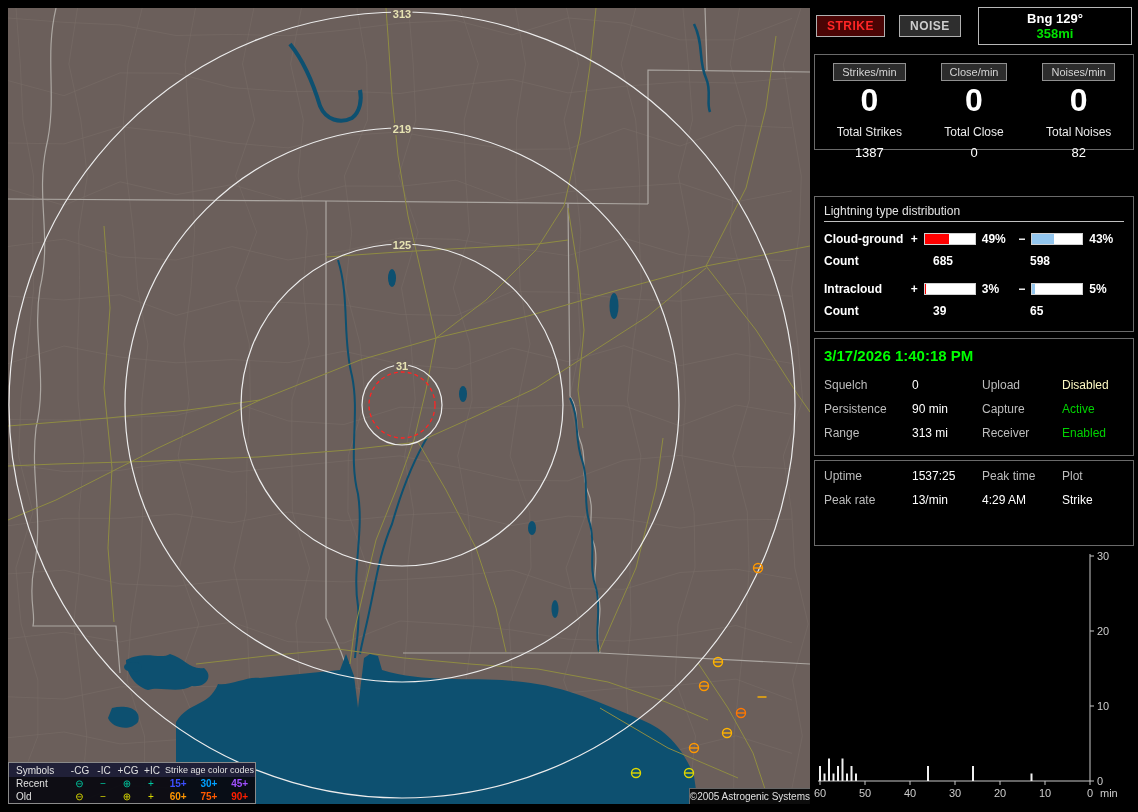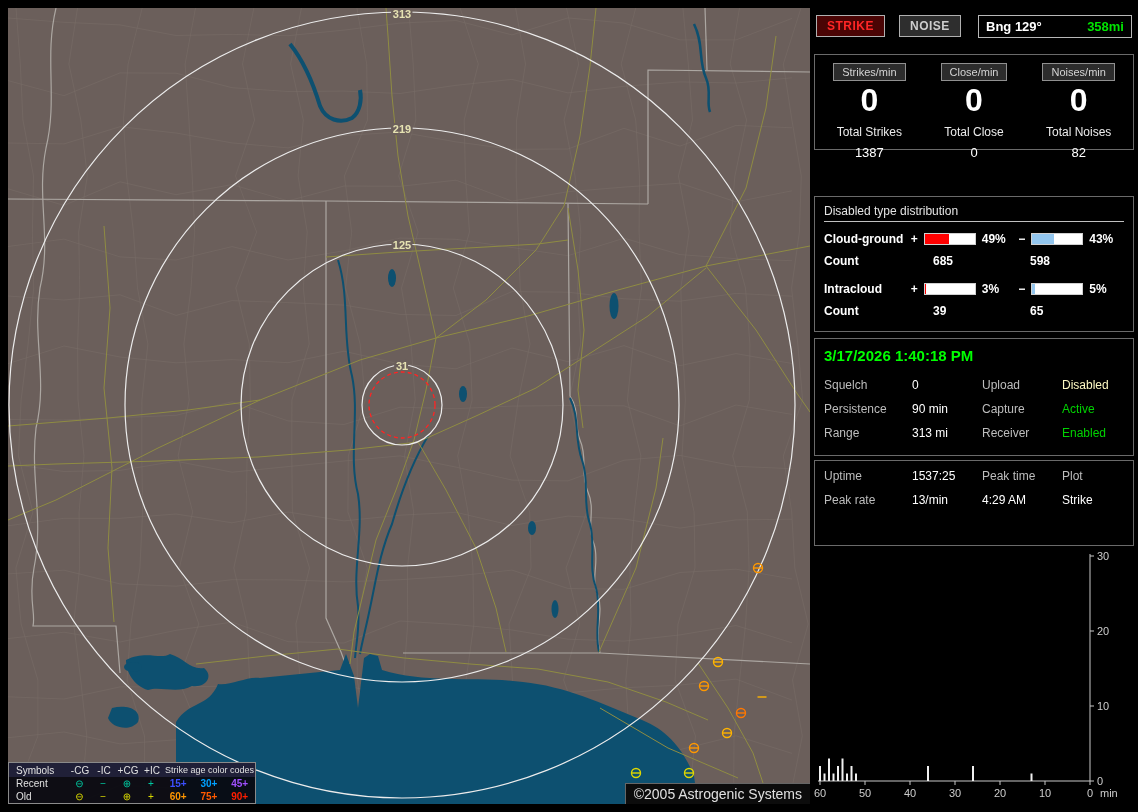--- a/index.html
+++ b/index.html
@@ -15,32 +15,32 @@
   .legend{position:absolute;left:0;bottom:0;width:248px;background:rgba(8,8,16,0.94);
           border:1px solid #8a8a8a;font-size:10px;color:#e0e0e0;box-sizing:border-box;}
   .lg-row{display:flex;align-items:center;height:13px;line-height:13px;}
   .lg-head{background:#202038;height:14px;}
   .lg-c1{width:52px;padding-left:7px;}
   .lg-sym{width:24px;text-align:center;}
   .lg-age{width:31px;text-align:center;font-weight:bold;}
   .lg-age-head{flex:1;text-align:center;font-size:9px;}
 
   .copyright{position:absolute;right:0;bottom:0;background:#0c0c0c;border:1px solid #666;
-             border-right:none;border-bottom:none;color:#e0e0e0;font-size:14px;padding:2px 8px;}
+             border-right:none;border-bottom:none;color:#e0e0e0;font-size:10px;padding:2px 0;}
 
   
   .panel{position:absolute;left:814px;top:8px;width:320px;height:796px;font-size:12px;}
   .sec{position:absolute;left:0;right:0;border:1px solid #6a6a6a;background:#000;box-sizing:border-box;}
 
   .sec-top{position:absolute;top:4px;left:2px;right:2px;height:28px;display:flex;align-items:center;gap:14px;}
   .btn{font-size:12px;font-weight:bold;padding:3px 10px;border:1px solid #b0b0b0;letter-spacing:.5px;cursor:default;}
   .btn-strike{background:#4a0404;color:#ff2626;}
   .btn-noise{background:#2e2e2e;color:#cdcdcd;}
   .bng-box{margin-left:auto;width:138px;display:flex;justify-content:space-between;align-items:center;
-           border:1px solid #b8b8b8;background:#000;padding:3px 7px;font-weight:bold;font-size:13px;}
+           border:1px solid #b8b8b8;background:#000;padding:3px 7px;font-weight:bold;font-size:13px;flex-direction:column;}
   .bng-dist{color:#00e400;}
 
   .sec-stats{top:46px;height:96px;display:flex;padding:8px 2px 6px;}
   .stat-col{flex:1;text-align:center;}
   .stat-header{display:inline-block;border:1px solid #909090;background:#2c2c2c;color:#d4d4d4;
                font-size:11px;padding:2px 8px;}
   .stat-rate{font-size:32px;font-weight:bold;line-height:1.1;margin-top:2px;}
   .stat-total-label{font-size:12px;color:#ececec;margin-top:7px;}
   .stat-total{font-size:13px;margin-top:6px;}
 
@@ -225,21 +225,21 @@
     </div>
     <div class="stat-col">
       <span class="stat-header">Noises/min</span>
       <div class="stat-rate">0</div>
       <div class="stat-total-label">Total Noises</div>
       <div class="stat-total">82</div>
     </div>
   </div>
 
   <div class="sec sec-dist">
-    <div class="dist-title">Disabled type distribution</div>
+    <div class="dist-title">Lightning type distribution</div>
     <div class="dist-row">
       <span class="d-lab">Cloud-ground</span>
       <span class="d-sign">+</span>
       <span class="d-bar">
           <span class="d-fill" id="cg-plus-fill" style="width: 49%; background: rgb(255, 0, 0);"></span>
         </span>
       <span class="d-pct" id="cg-plus-pct">49%</span>
       <span class="d-sign">−</span>
       <span class="d-bar">
           <span class="d-fill" id="cg-minus-fill" style="width: 43%; background: rgb(147, 198, 238);"></span>

